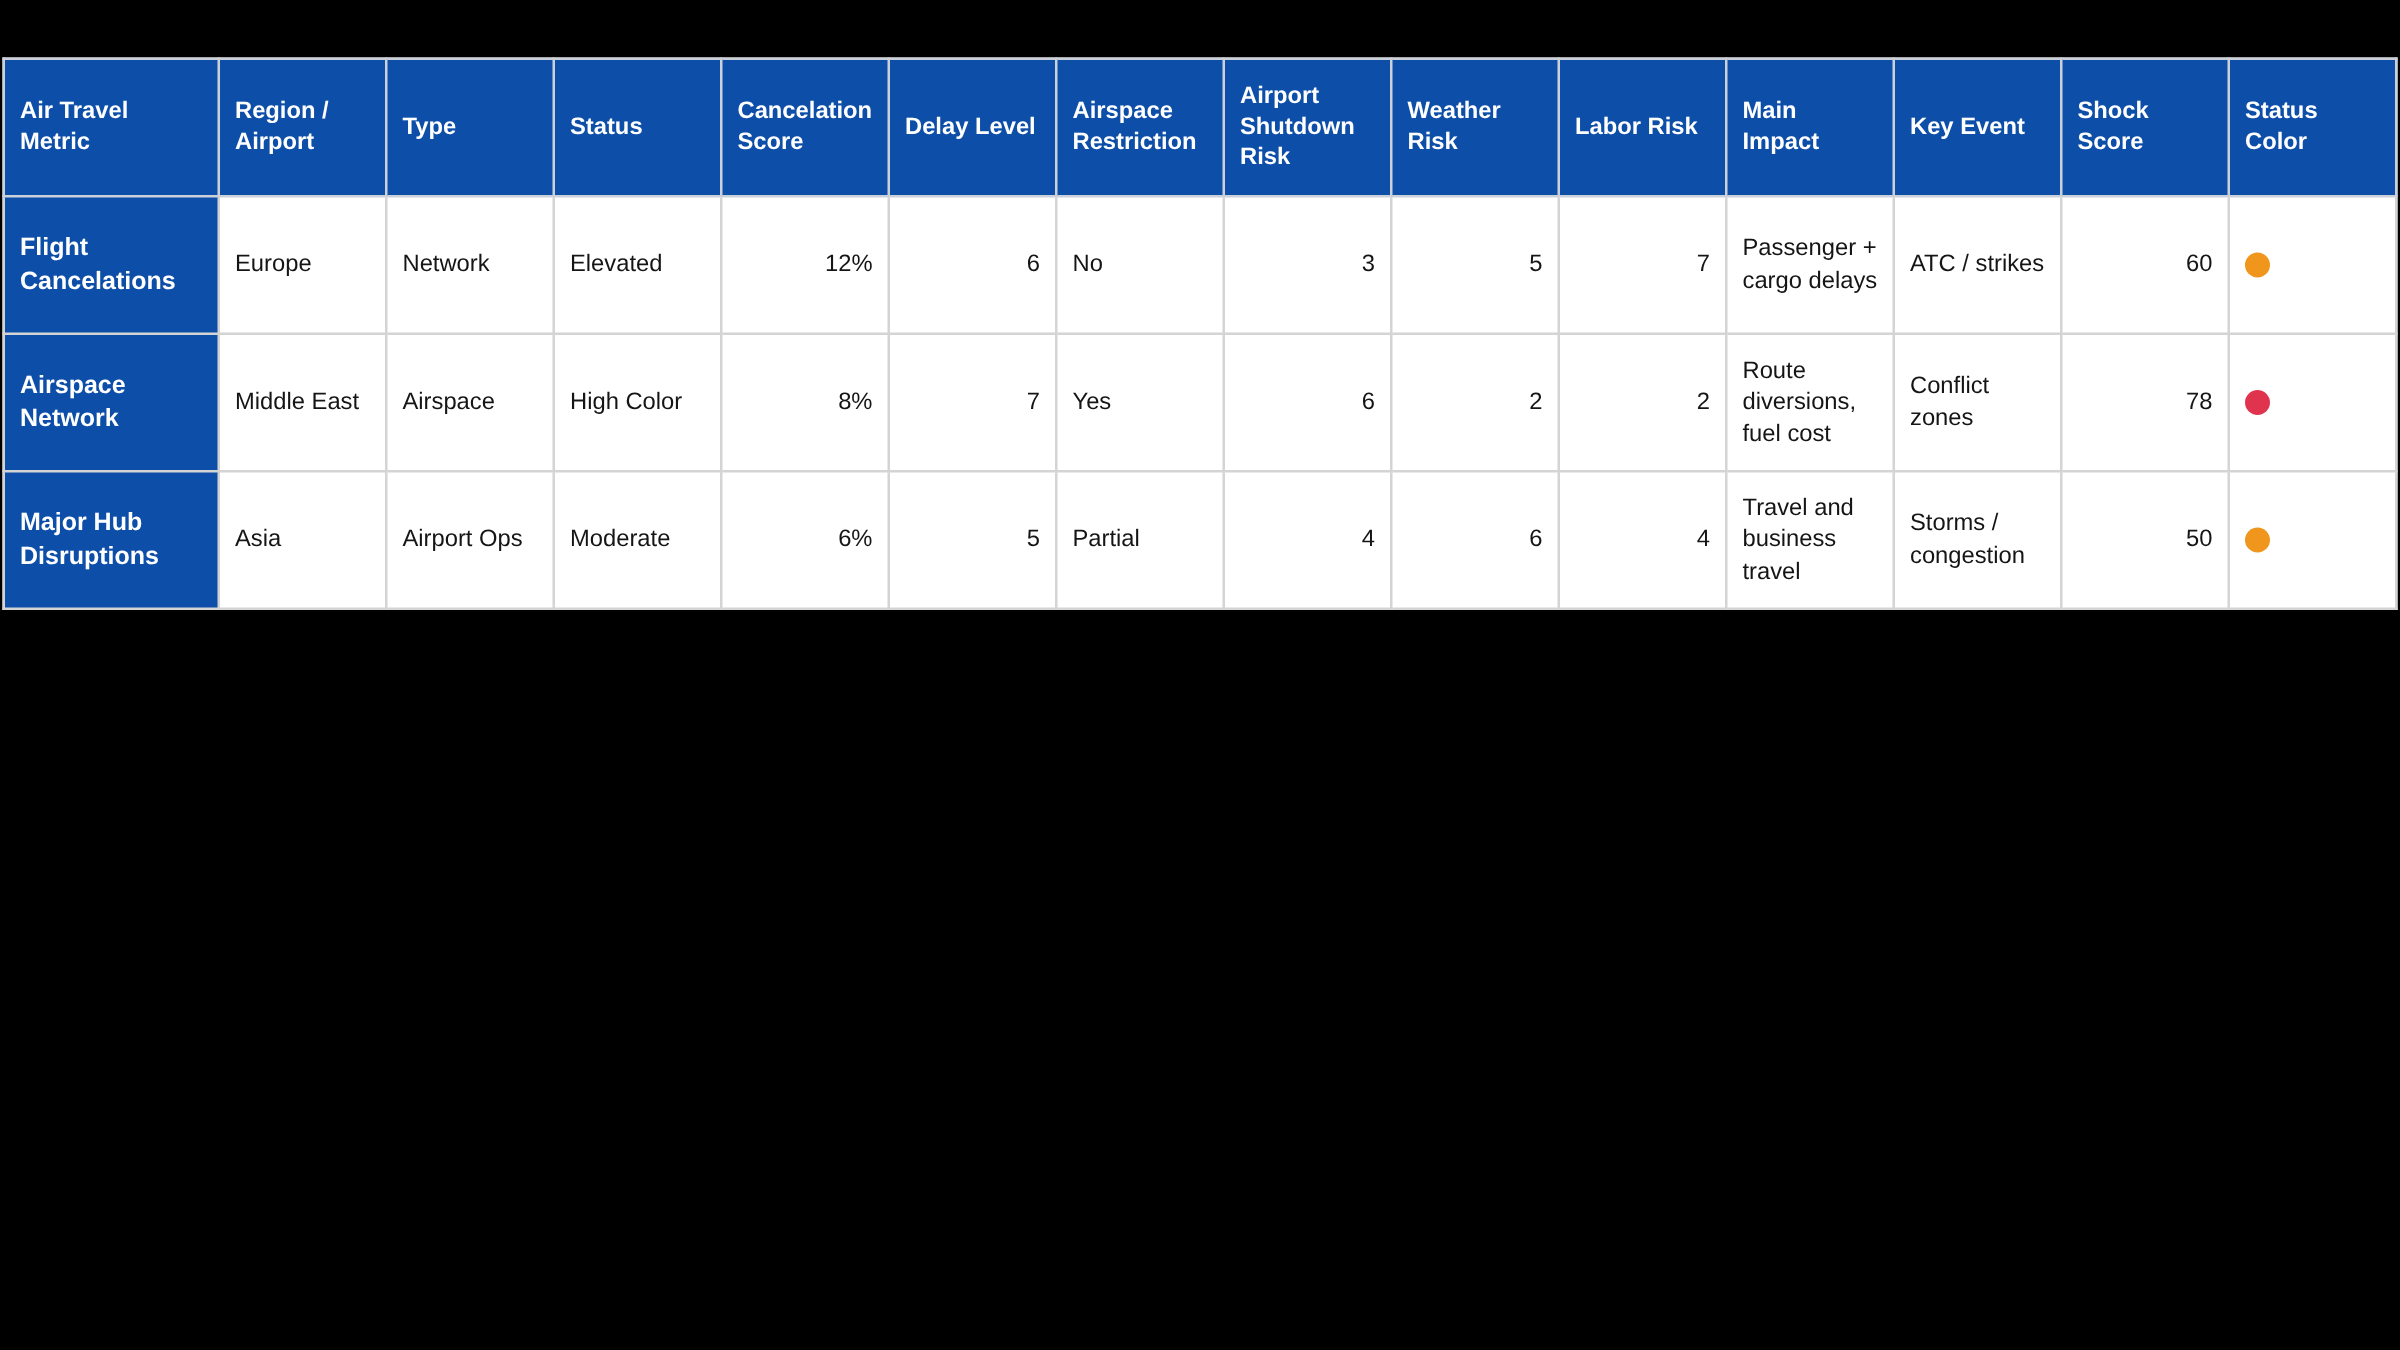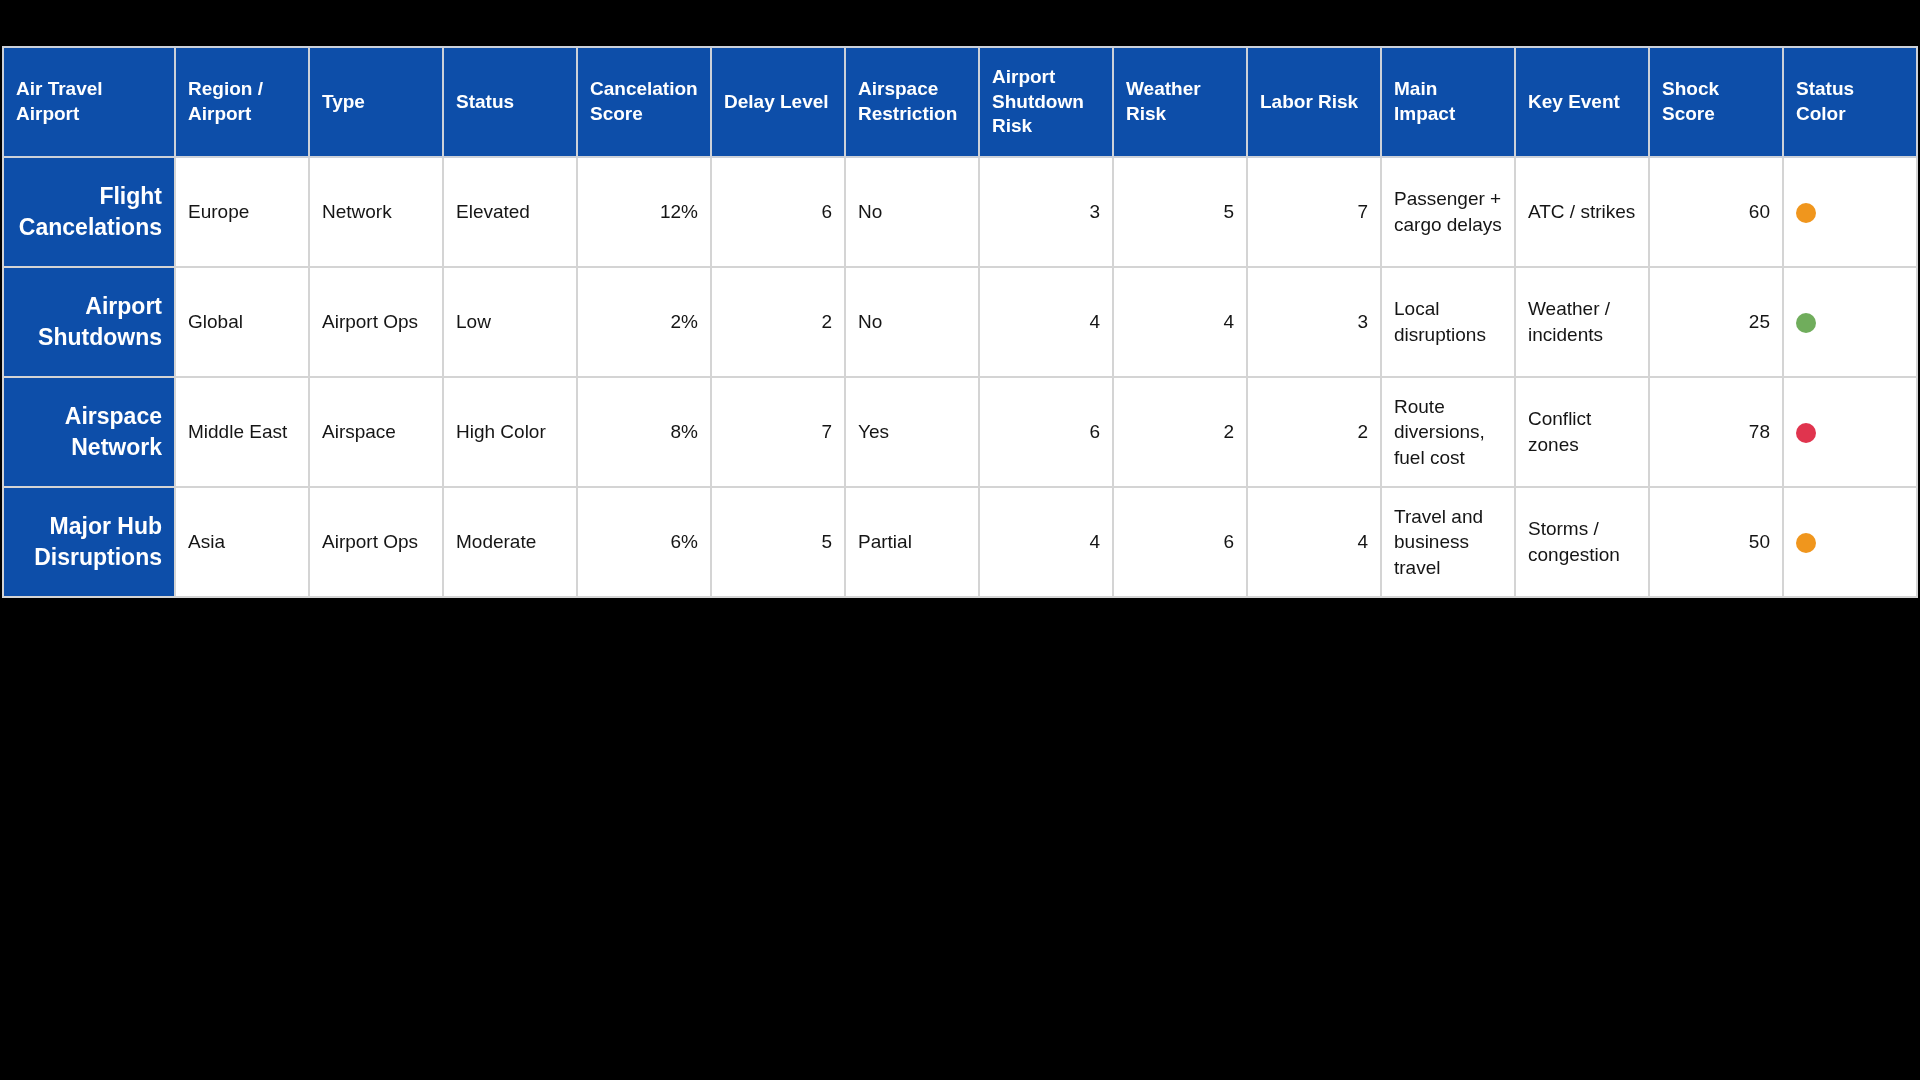--- a/index.html
+++ b/index.html
@@ -39,23 +39,22 @@
   td {
     font-size: 19px;
     color: #151515;
     line-height: 1.35;
     background: #ffffff;
   }
   td.rowheader {
     background: #0d4ea9;
     color: #ffffff;
     font-weight: 700;
-    font-size: 23px;
+    font-size: 20px;
     line-height: 1.35;
-    text-align: right;
   }
   td.num { text-align: right; border-radius: 19px; }
   .dot {
     display: inline-block;
     width: 20px; height: 20px;
     border-radius: 50%;
     vertical-align: middle;
   }
 </style>
 </head>
@@ -74,21 +73,21 @@
         <col>
         <col>
         <col>
         <col>
         <col>
         <col>
         <col>
       </colgroup>
     <thead>
       <tr id="header-row">
-          <th>Air Travel Airport</th>
+          <th>Air Travel Metric</th>
           <th>Region / Airport</th>
           <th>Type</th>
           <th>Status</th>
           <th>Cancelation Score</th>
           <th>Delay Level</th>
           <th>Airspace Restriction</th>
           <th>Airport Shutdown Risk</th>
           <th>Weather Risk</th>
           <th>Labor Risk</th>
           <th>Main Impact</th>
@@ -106,36 +105,20 @@
           <td class="num">12%</td>
           <td class="num">6</td>
           <td>No</td>
           <td class="num">3</td>
           <td class="num">5</td>
           <td class="num">7</td>
           <td>Passenger + cargo delays</td>
           <td>ATC / strikes</td>
           <td class="num">60</td>
           <td><span class="dot" style="background: rgb(240, 150, 29);"></span></td>
-        </tr>
-        <tr>
-          <td class="rowheader">Airport Shutdowns</td>
-          <td>Global</td>
-          <td>Airport Ops</td>
-          <td>Low</td>
-          <td class="num">2%</td>
-          <td class="num">2</td>
-          <td>No</td>
-          <td class="num">4</td>
-          <td class="num">4</td>
-          <td class="num">3</td>
-          <td>Local disruptions</td>
-          <td>Weather / incidents</td>
-          <td class="num">25</td>
-          <td><span class="dot" style="background: rgb(112, 173, 92);"></span></td>
         </tr>
         <tr>
           <td class="rowheader">Airspace Network</td>
           <td>Middle East</td>
           <td>Airspace</td>
           <td>High Color</td>
           <td class="num">8%</td>
           <td class="num">7</td>
           <td>Yes</td>
           <td class="num">6</td>

